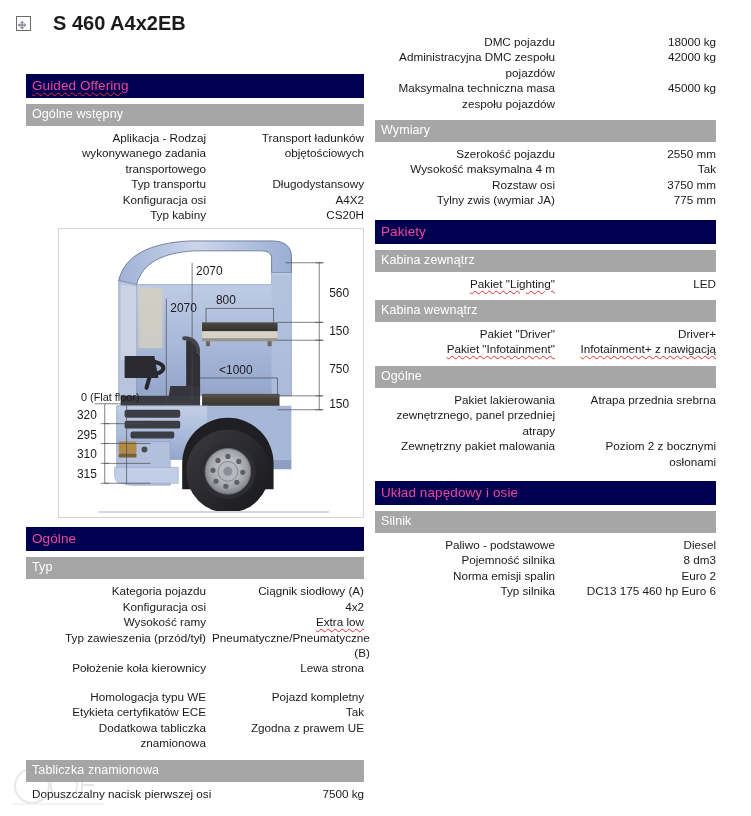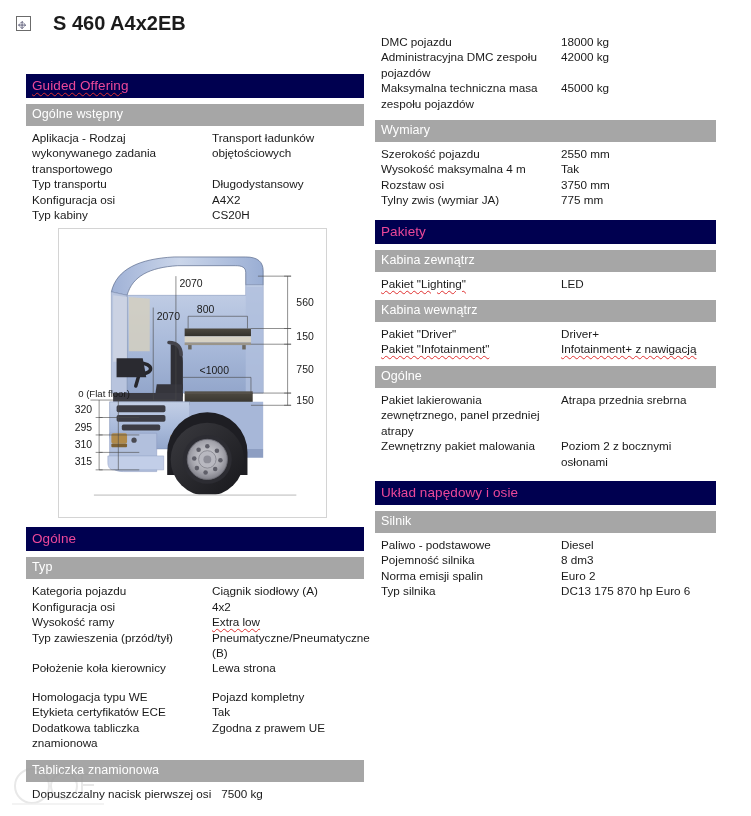--- a/index.html
+++ b/index.html
@@ -49,20 +49,21 @@
   .spacer-6{height:6px;}
   .spacer-9{height:9px;}
   .spacer-12{height:12px;}
 
   
   .rows{padding:4px 0 0 0;}
   .row{
     display:flex;align-items:flex-start;
     font-size:11.7px;line-height:15.4px;
     padding:0 0 0 6px;
+    text-align:right;
   }
   .row .k{flex:0 0 auto;padding-right:6px;color:#1a1a1a;}
   .row .v{flex:1 1 auto;color:#1a1a1a;}
 
   
   .col-left .row .k{width:174px;}
   .col-left .rows.tbl-znam .row .k{width:auto;}
   .col-left .rows.tbl-znam .row .v{margin-left:4px;}
 
   
@@ -73,21 +74,21 @@
     text-decoration-style:wavy;
     text-decoration-color:#e03030;
     text-underline-offset:2px;
     text-decoration-thickness:1px;
   }
 
   
   .figure{
     position:relative;
     margin:6px 0 0 32px;
-    width:269px;height:290px;
+    width:306px;height:290px;
     border:1px solid #d4d4d4;
     background:#ffffff;
     box-sizing:border-box;
     text-align:right;
   }
   .figure svg{display:block;width:100%;height:100%;}
 
   
   .watermark{
     position:absolute;left:8px;top:764px;
@@ -480,21 +481,21 @@
       <div class="row">
         <span class="k">Pojemność silnika</span>
         <span class="v">8 dm3</span>
       </div>
       <div class="row">
         <span class="k">Norma emisji spalin</span>
         <span class="v">Euro 2</span>
       </div>
       <div class="row">
         <span class="k">Typ silnika</span>
-        <span class="v">DC13 175 870 hp Euro 6</span>
+        <span class="v">DC13 175 460 hp Euro 6</span>
       </div>
     </div>
 
   </div>
 
   <div class="watermark">
     <svg viewBox="0 0 120 48" aria-hidden="true">
       <ellipse cx="24" cy="22" rx="17" ry="17" fill="none" stroke="#9a9a9a" stroke-width="2"></ellipse>
       <ellipse cx="56" cy="22" rx="13" ry="13" fill="none" stroke="#9a9a9a" stroke-width="2"></ellipse>
       <path d="M74,10 L74,34 M74,10 L88,10 M74,21 L86,21" fill="none" stroke="#9a9a9a" stroke-width="2"></path>

